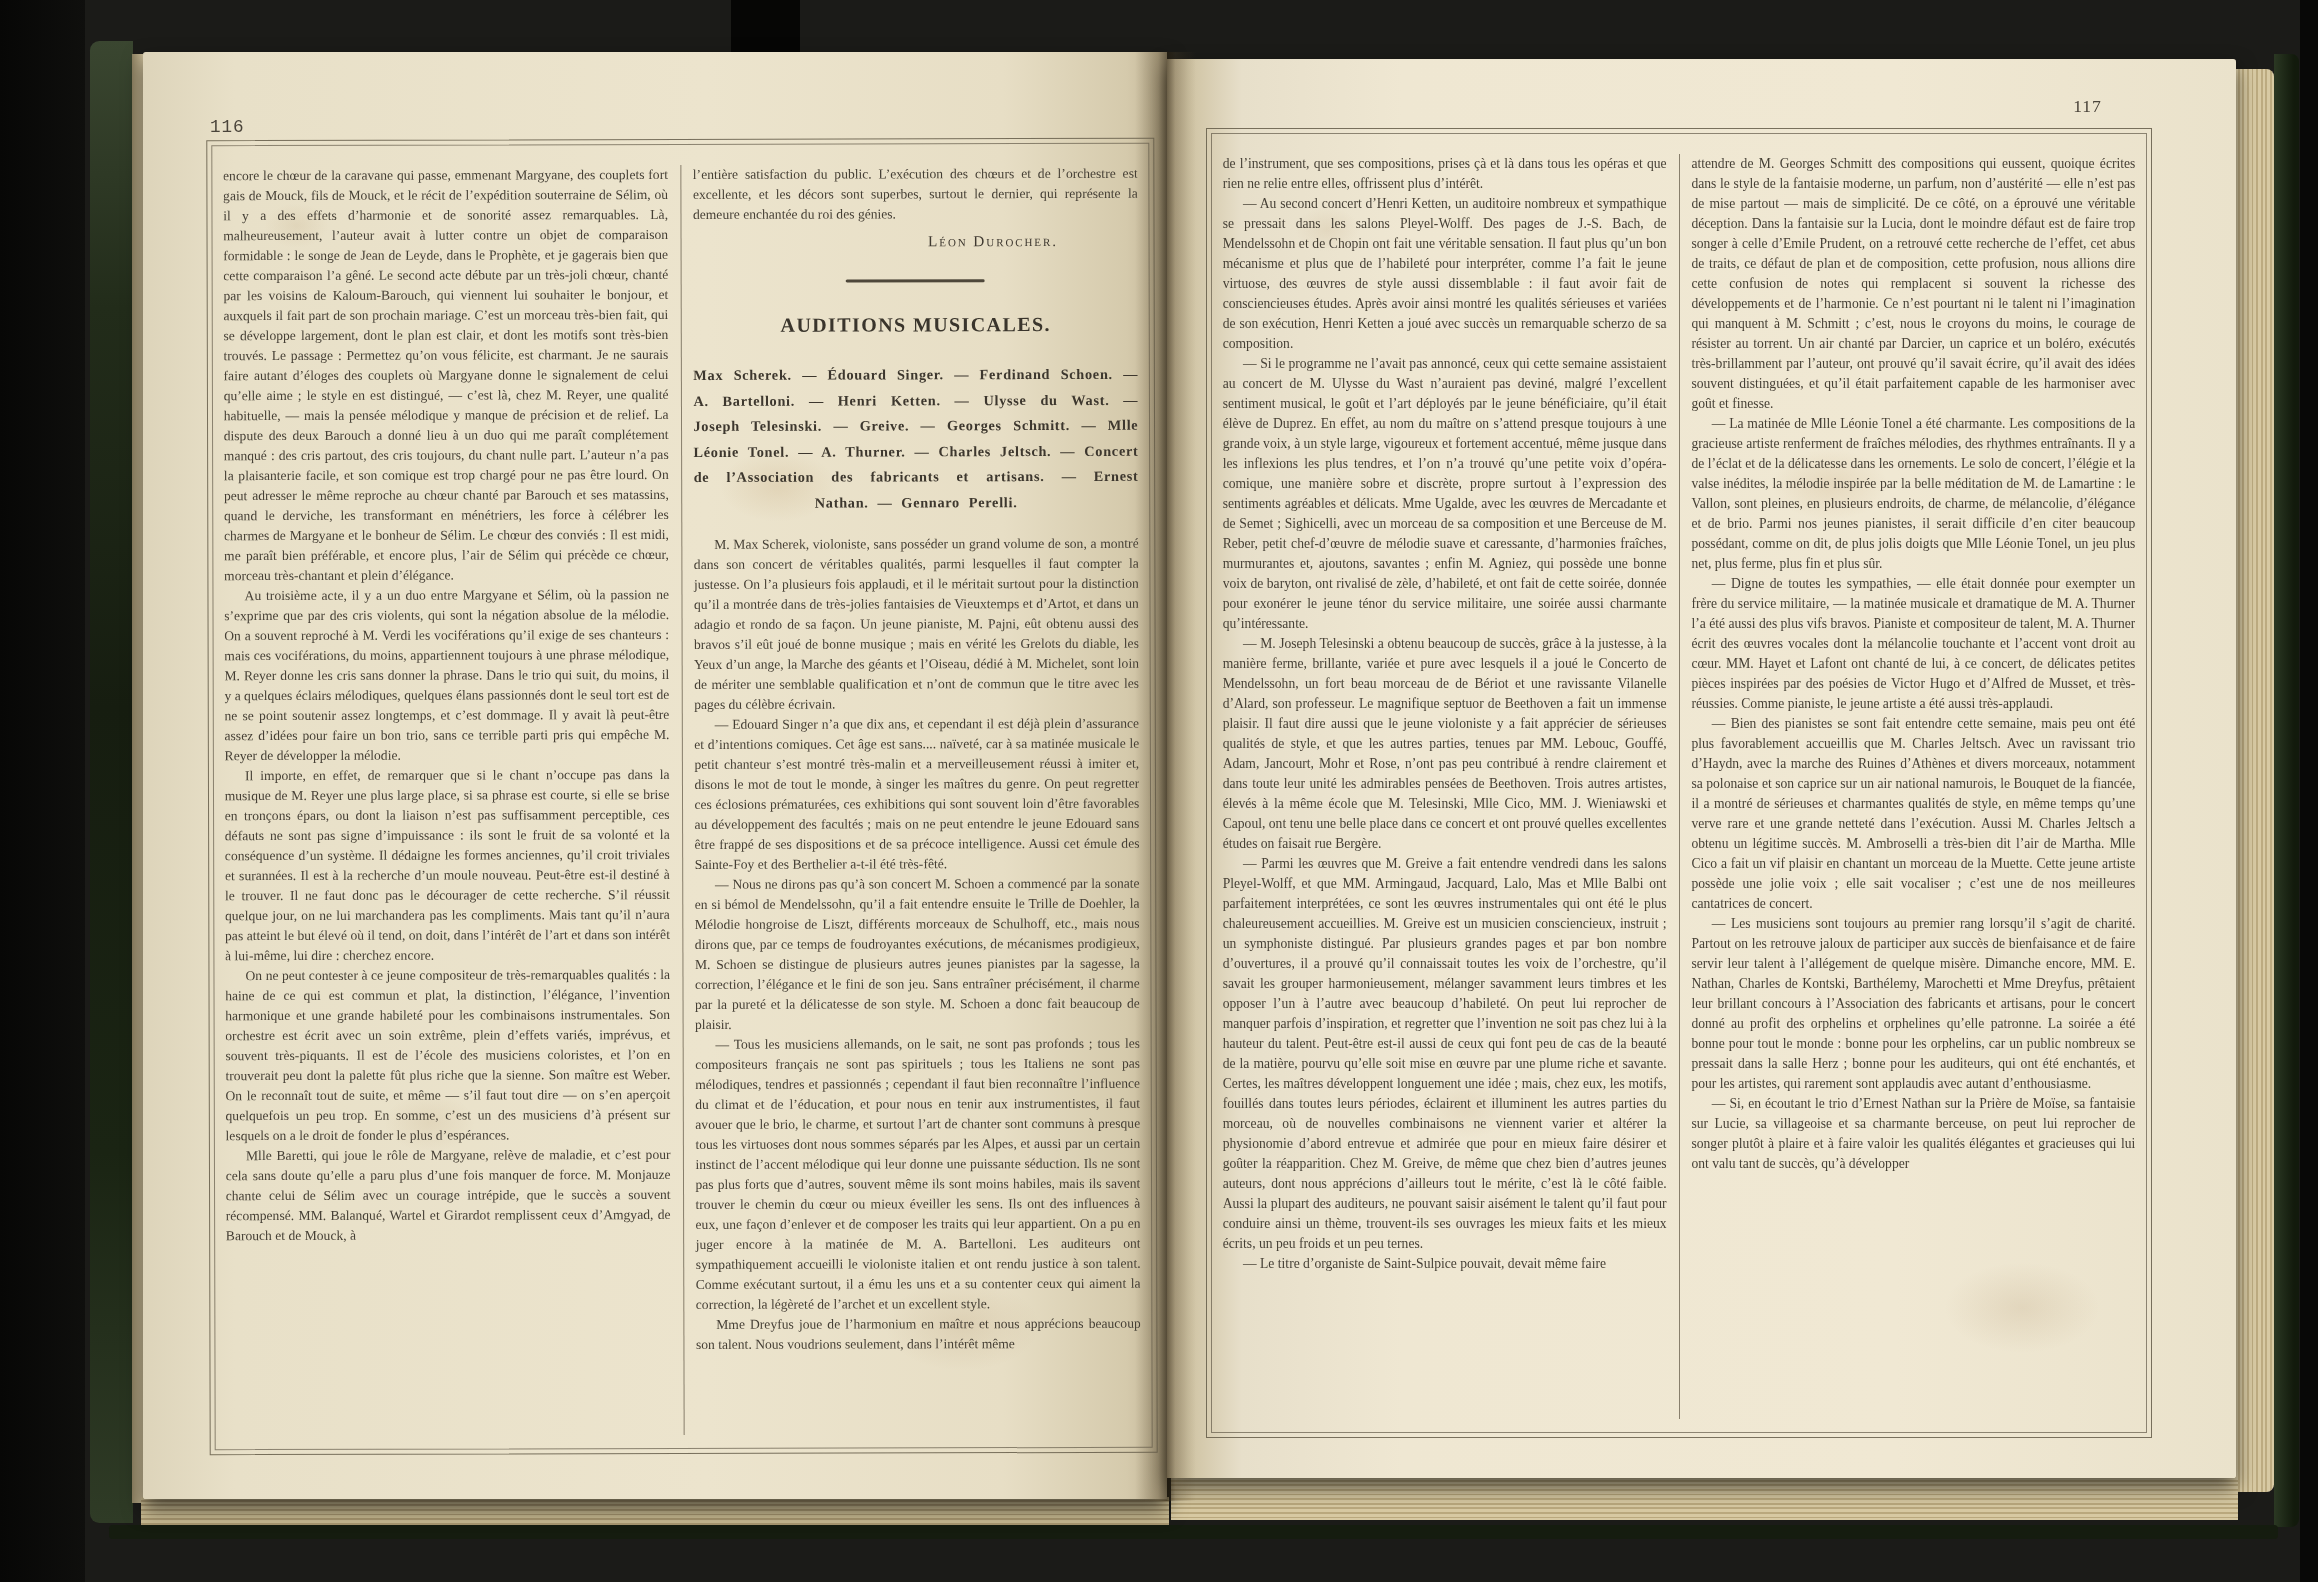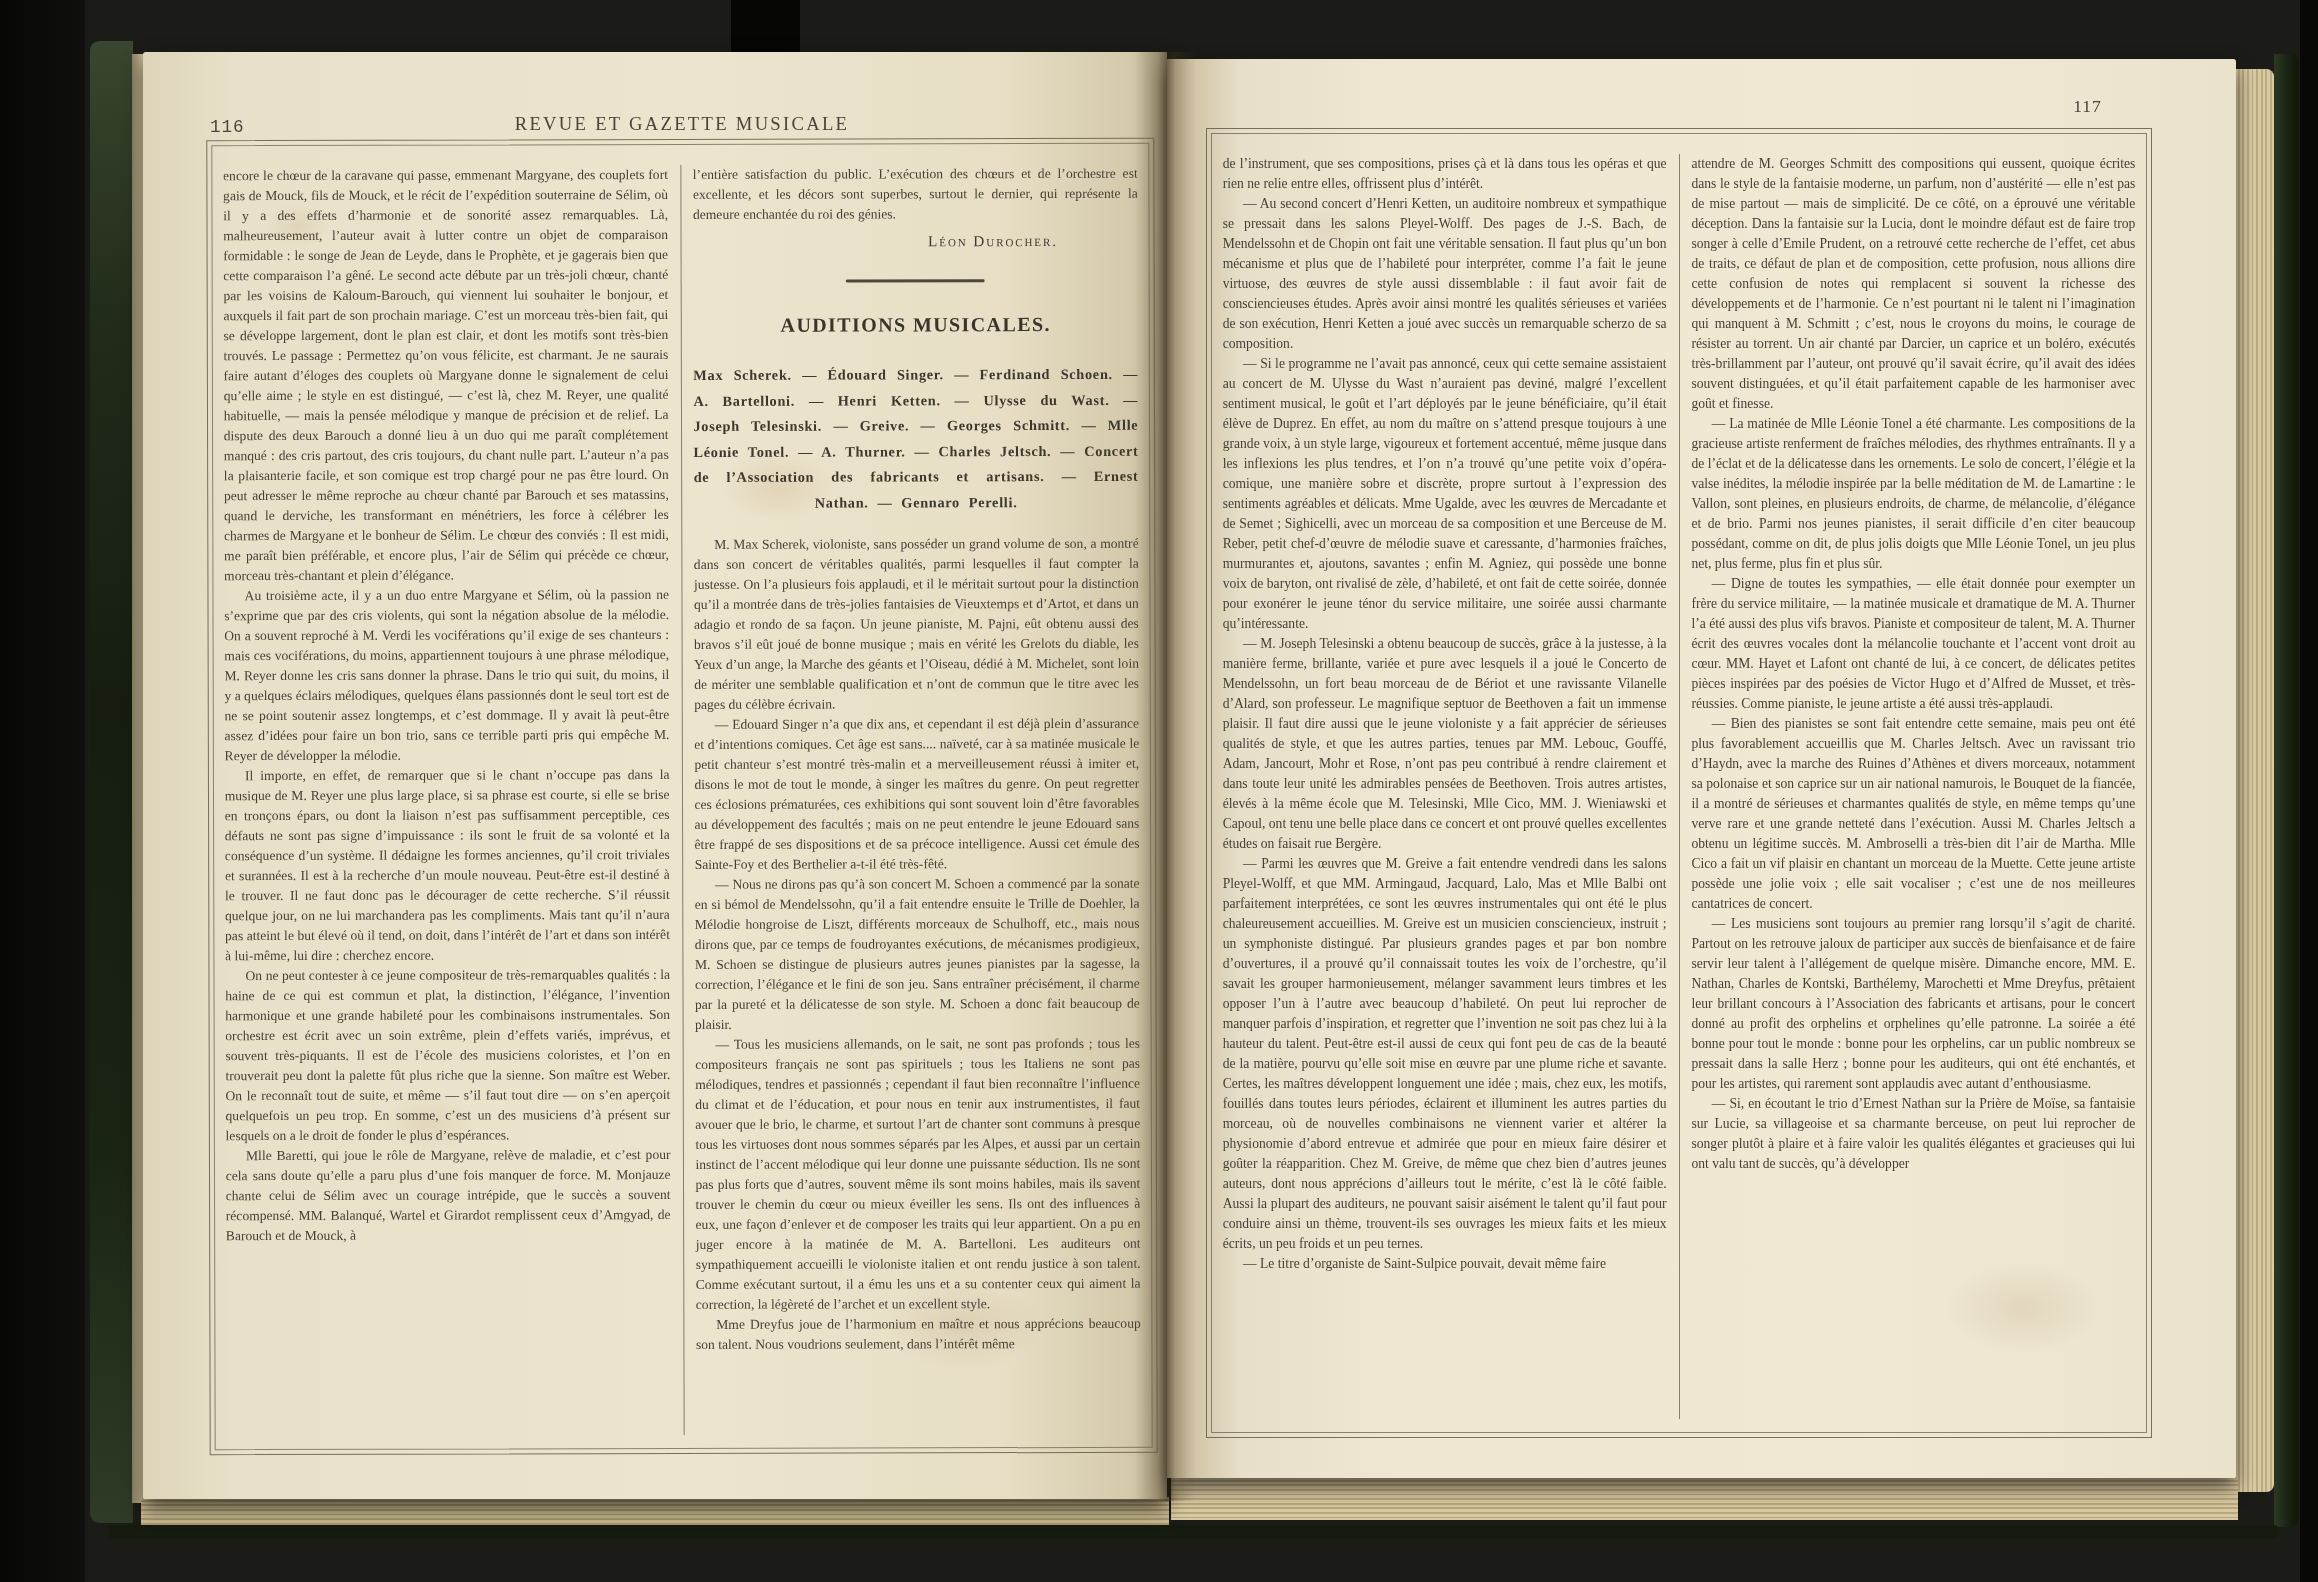--- a/index.html
+++ b/index.html
@@ -92,21 +92,20 @@
 
   <div class="abs page page-left">
     <div class="abs stains" style="inset:0;"></div>
   </div>
   <div class="abs page page-right">
     <div class="abs stains" style="inset:0;"></div>
   </div>
   <div class="abs spine-shadow"></div>
 
   <div class="abs runhead pageno pn-116">116</div>
-  <div class="abs runhead runtitle rt-left">REVUE ET GAZETTE MUSICALE</div>
   <div class="abs runhead pageno pn-117">117</div>
 
   <div class="abs frame frame-left">
     <div class="frame-inner">
       <div class="cols">
         <div class="textcol no-indent-first">
             <p>encore le chœur de la caravane qui passe, emmenant Margyane, des couplets fort gais de Mouck, fils de Mouck, et le récit de l’expédition souterraine de Sélim, où il y a des effets d’harmonie et de sonorité assez remarquables. Là, malheureusement, l’auteur avait à lutter contre un objet de comparaison formidable : le songe de Jean de Leyde, dans le Prophète, et je gagerais bien que cette comparaison l’a gêné. Le second acte débute par un très-joli chœur, chanté par les voisins de Kaloum-Barouch, qui viennent lui souhaiter le bonjour, et auxquels il fait part de son prochain mariage. C’est un morceau très-bien fait, qui se développe largement, dont le plan est clair, et dont les motifs sont très-bien trouvés. Le passage : Permettez qu’on vous félicite, est charmant. Je ne saurais faire autant d’éloges des couplets où Margyane donne le signalement de celui qu’elle aime ; le style en est distingué, — c’est là, chez M. Reyer, une qualité habituelle, — mais la pensée mélodique y manque de précision et de relief. La dispute des deux Barouch a donné lieu à un duo qui me paraît complétement manqué : des cris partout, des cris toujours, du chant nulle part. L’auteur n’a pas la plaisanterie facile, et son comique est trop chargé pour ne pas être lourd. On peut adresser le même reproche au chœur chanté par Barouch et ses matassins, quand le derviche, les transformant en ménétriers, les force à célébrer les charmes de Margyane et le bonheur de Sélim. Le chœur des conviés : Il est midi, me paraît bien préférable, et encore plus, l’air de Sélim qui précède ce chœur, morceau très-chantant et plein d’élégance.</p>
             <p>Au troisième acte, il y a un duo entre Margyane et Sélim, où la passion ne s’exprime que par des cris violents, qui sont la négation absolue de la mélodie. On a souvent reproché à M. Verdi les vociférations qu’il exige de ses chanteurs : mais ces vociférations, du moins, appartiennent toujours à une phrase mélodique, M. Reyer donne les cris sans donner la phrase. Dans le trio qui suit, du moins, il y a quelques éclairs mélodiques, quelques élans passionnés dont le seul tort est de ne se point soutenir assez longtemps, et c’est dommage. Il y avait là peut-être assez d’idées pour faire un bon trio, sans ce terrible parti pris qui empêche M. Reyer de développer la mélodie.</p>
             <p>Il importe, en effet, de remarquer que si le chant n’occupe pas dans la musique de M. Reyer une plus large place, si sa phrase est courte, si elle se brise en tronçons épars, ou dont la liaison n’est pas suffisamment perceptible, ces défauts ne sont pas signe d’impuissance : ils sont le fruit de sa volonté et la conséquence d’un système. Il dédaigne les formes anciennes, qu’il croit triviales et surannées. Il est à la recherche d’un moule nouveau. Peut-être est-il destiné à le trouver. Il ne faut donc pas le décourager de cette recherche. S’il réussit quelque jour, on ne lui marchandera pas les compliments. Mais tant qu’il n’aura pas atteint le but élevé où il tend, on doit, dans l’intérêt de l’art et dans son intérêt à lui-même, lui dire : cherchez encore.</p>
             <p>On ne peut contester à ce jeune compositeur de très-remarquables qualités : la haine de ce qui est commun et plat, la distinction, l’élégance, l’invention harmonique et une grande habileté pour les combinaisons instrumentales. Son orchestre est écrit avec un soin extrême, plein d’effets variés, imprévus, et souvent très-piquants. Il est de l’école des musiciens coloristes, et l’on en trouverait peu dont la palette fût plus riche que la sienne. Son maître est Weber. On le reconnaît tout de suite, et même — s’il faut tout dire — on s’en aperçoit quelquefois un peu trop. En somme, c’est un des musiciens d’à présent sur lesquels on a le droit de fonder le plus d’espérances.</p>

